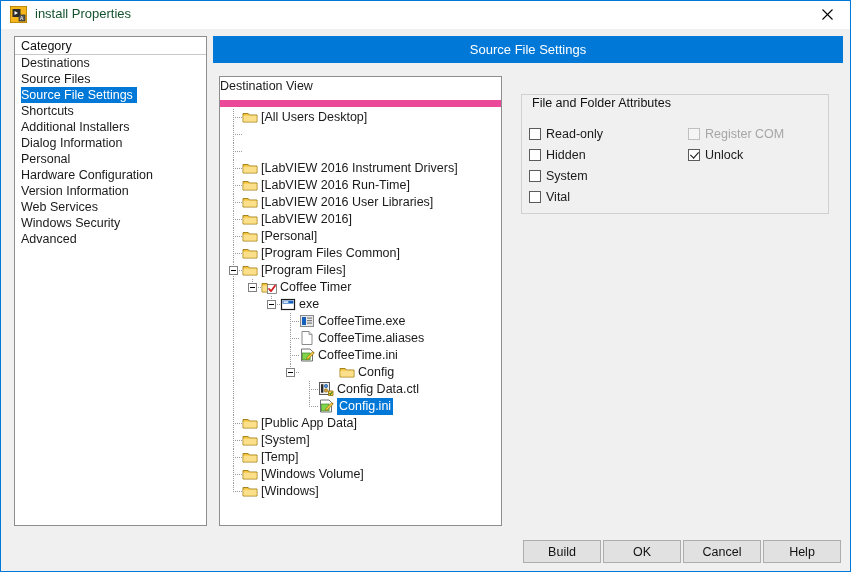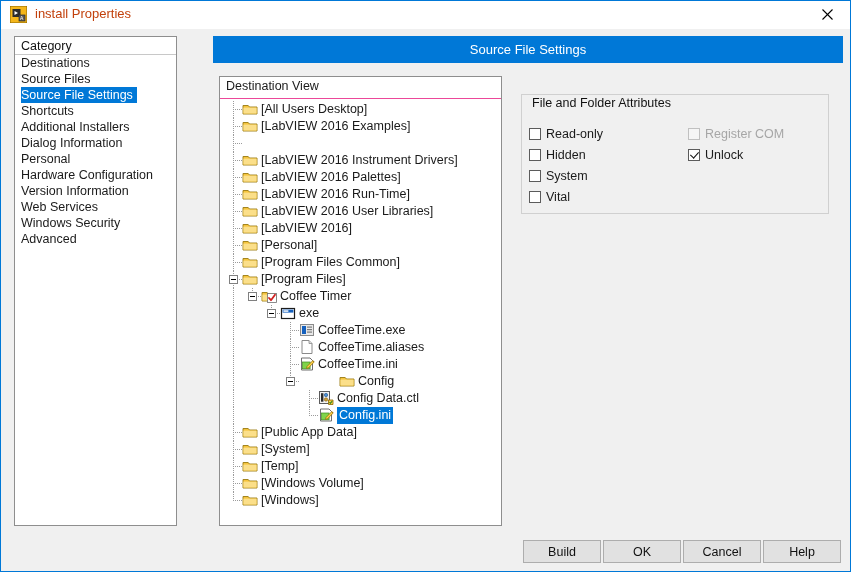--- a/index.html
+++ b/index.html
@@ -37,21 +37,21 @@
   }
   #title-icon {
     position: absolute;
     left: 9px; top: 5px;
     width: 17px; height: 17px;
   }
   #title-text {
     position: absolute;
     left: 34px; top: 5px;
     font-size: 13px;
-    color: #c2410c;
+    color: #14532d;
     white-space: nowrap;
   }
   #close-button {
     position: absolute;
     right: 0; top: 0;
     width: 46px; height: 27px;
     display: flex;
     align-items: center;
     justify-content: center;
     cursor: default;
@@ -68,21 +68,21 @@
     font-size: 13px;
     display: flex;
     align-items: center;
     justify-content: center;
   }
 
   
   #category-panel {
     position: absolute;
     left: 13px; top: 35px;
-    width: 163px; height: 490px;
+    width: 193px; height: 490px;
     box-sizing: border-box;
     background: #ffffff;
     border: 1px solid #8e8e8e;
     overflow: hidden;
   }
   #category-header {
     height: 18px;
     line-height: 18px;
     padding-left: 6px;
     box-sizing: border-box;
@@ -116,25 +116,24 @@
   #tree-panel {
     position: absolute;
     left: 218px; top: 75px;
     width: 283px; height: 450px;
     box-sizing: border-box;
     background: #ffffff;
     border: 1px solid #8e8e8e;
     overflow: hidden;
   }
   #tree-header {
-    height: 22px;
+    height: 30px;
     line-height: 18px;
-    padding-left: 6px;
-    box-sizing: border-box;
-    border-bottom: 1px solid #ec4899;
+    box-sizing: border-box;
+    border-bottom: 7px solid #ec4899;
     font-size: 12.5px;
     background: #ffffff;
   }
   #tree-body {
     position: relative;
     padding-top: 2px;
   }
   .tree-row {
     position: relative;
     height: 17px;
@@ -307,44 +306,32 @@
           <span class="guide" style="left: 13px;"></span>
           <span class="guide-h" style="left: 13px; width: 9px;"></span>
           <span style="position: absolute; left: 22px; top: 0px; white-space: nowrap;"><span class="tw-icon"><svg width="16" height="16" viewBox="0 0 16 16">
                 <path d="M1 4.5 L1 13 L15 13 L15 6 L7.5 6 L6.2 4.5 Z" fill="#f5c43c" stroke="#9a7a12" stroke-width="0.9"></path>
                 <path d="M1.4 6.6 L14.6 6.6 L14.6 12.6 L1.4 12.6 Z" fill="#fbdf8a" stroke="none"></path>
               </svg></span><span class="tree-label">[All Users Desktop]</span></span>
         </div>
         <div class="tree-row">
           <span class="guide" style="left: 13px;"></span>
           <span class="guide-h" style="left: 13px; width: 9px;"></span>
-          <span style="position: absolute; left: 22px; top: 0px; white-space: nowrap;"><span class="tw-icon"><svg width="16" height="16" viewBox="0 0 16 16">
-                <path d="M1 4.5 L1 13 L15 13 L15 6 L7.5 6 L6.2 4.5 Z" fill="#f5c43c" stroke="#9a7a12" stroke-width="0.9"></path>
-                <path d="M1.4 6.6 L14.6 6.6 L14.6 12.6 L1.4 12.6 Z" fill="#fbdf8a" stroke="none"></path>
-              </svg></span><span class="tree-label">[LabVIEW 2016 Examples]</span></span>
         </div>
         <div class="tree-row">
           <span class="guide" style="left: 13px;"></span>
           <span class="guide-h" style="left: 13px; width: 9px;"></span>
         </div>
         <div class="tree-row">
           <span class="guide" style="left: 13px;"></span>
           <span class="guide-h" style="left: 13px; width: 9px;"></span>
           <span style="position: absolute; left: 22px; top: 0px; white-space: nowrap;"><span class="tw-icon"><svg width="16" height="16" viewBox="0 0 16 16">
                 <path d="M1 4.5 L1 13 L15 13 L15 6 L7.5 6 L6.2 4.5 Z" fill="#f5c43c" stroke="#9a7a12" stroke-width="0.9"></path>
                 <path d="M1.4 6.6 L14.6 6.6 L14.6 12.6 L1.4 12.6 Z" fill="#fbdf8a" stroke="none"></path>
               </svg></span><span class="tree-label">[LabVIEW 2016 Instrument Drivers]</span></span>
-        </div>
-        <div class="tree-row">
-          <span class="guide" style="left: 13px;"></span>
-          <span class="guide-h" style="left: 13px; width: 9px;"></span>
-          <span style="position: absolute; left: 22px; top: 0px; white-space: nowrap;"><span class="tw-icon"><svg width="16" height="16" viewBox="0 0 16 16">
-                <path d="M1 4.5 L1 13 L15 13 L15 6 L7.5 6 L6.2 4.5 Z" fill="#f5c43c" stroke="#9a7a12" stroke-width="0.9"></path>
-                <path d="M1.4 6.6 L14.6 6.6 L14.6 12.6 L1.4 12.6 Z" fill="#fbdf8a" stroke="none"></path>
-              </svg></span><span class="tree-label">[LabVIEW 2016 Palettes]</span></span>
         </div>
         <div class="tree-row">
           <span class="guide" style="left: 13px;"></span>
           <span class="guide-h" style="left: 13px; width: 9px;"></span>
           <span style="position: absolute; left: 22px; top: 0px; white-space: nowrap;"><span class="tw-icon"><svg width="16" height="16" viewBox="0 0 16 16">
                 <path d="M1 4.5 L1 13 L15 13 L15 6 L7.5 6 L6.2 4.5 Z" fill="#f5c43c" stroke="#9a7a12" stroke-width="0.9"></path>
                 <path d="M1.4 6.6 L14.6 6.6 L14.6 12.6 L1.4 12.6 Z" fill="#fbdf8a" stroke="none"></path>
               </svg></span><span class="tree-label">[LabVIEW 2016 Run-Time]</span></span>
         </div>
         <div class="tree-row">

